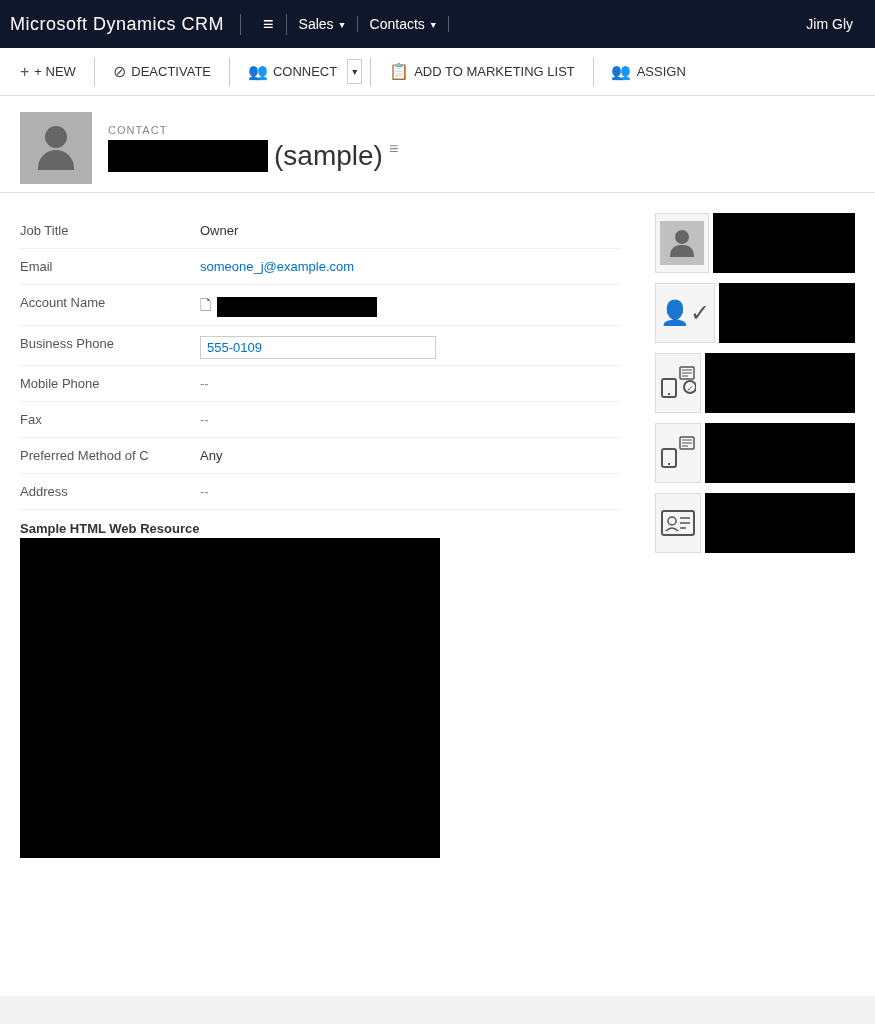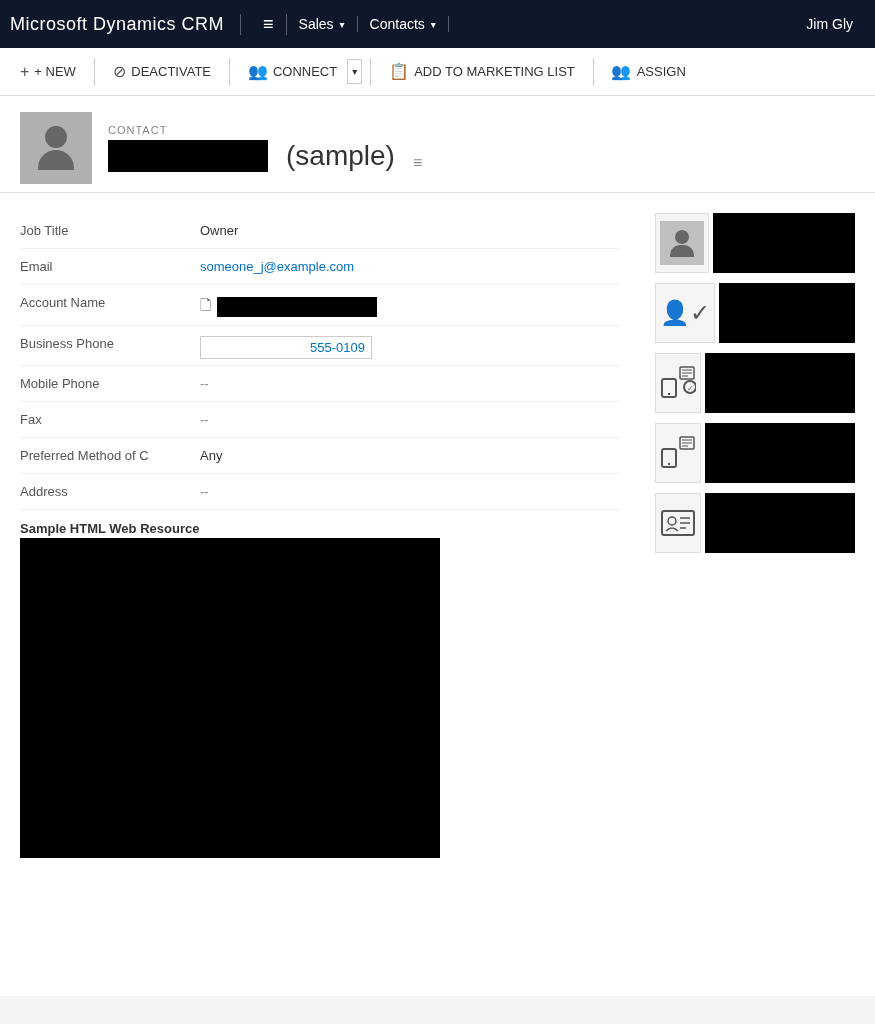--- a/index.html
+++ b/index.html
@@ -129,22 +129,22 @@
     .contact-info { display: flex; flex-direction: column; }
     .contact-label {
       font-size: 11px;
       color: #888;
       letter-spacing: 1px;
       text-transform: uppercase;
       margin-bottom: 4px;
     }
     .contact-name-row {
       display: flex;
-      align-items: flex-end;
-      gap: 18px;
+      align-items: flex-start;
+      gap: 6px;
     }
     .contact-name-redacted {
       background: #000;
       width: 160px;
       height: 32px;
       display: inline-block;
     }
     .contact-name-sample {
       font-size: 28px;
       font-weight: 300;
@@ -190,23 +190,22 @@
       padding-top: 4px;
       color: #333;
     }
     .field-value.link { color: #0072c6; }
     .field-value.dashes { color: #888; }
     .field-value input {
       border: 1px solid #ccc;
       padding: 3px 6px;
       font-size: 13px;
       color: #0072c6;
-      width: 172px;
+      width: 236px;
       outline: none;
-      text-align: right;
     }
     .owner-row {
       display: flex;
       align-items: center;
       gap: 6px;
     }
     .owner-icon {
       font-size: 14px;
       color: #555;
     }

